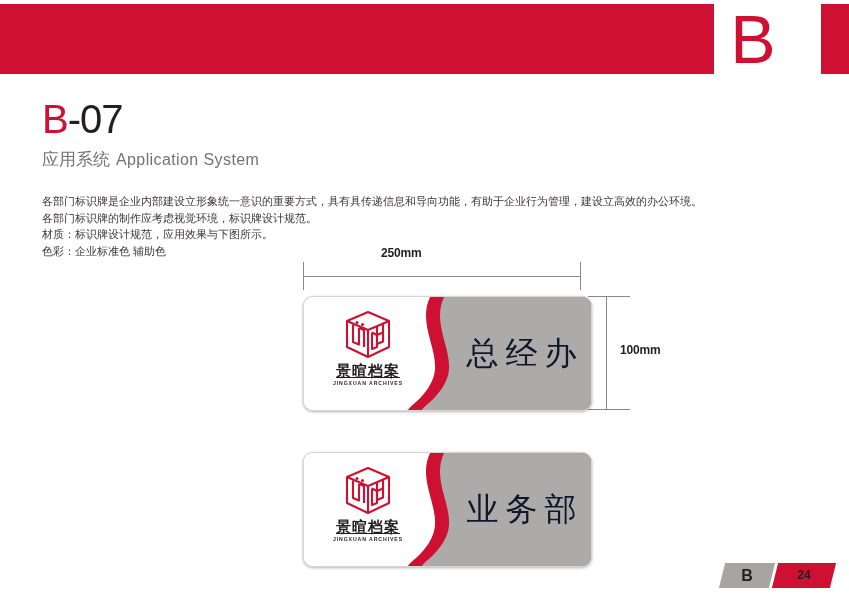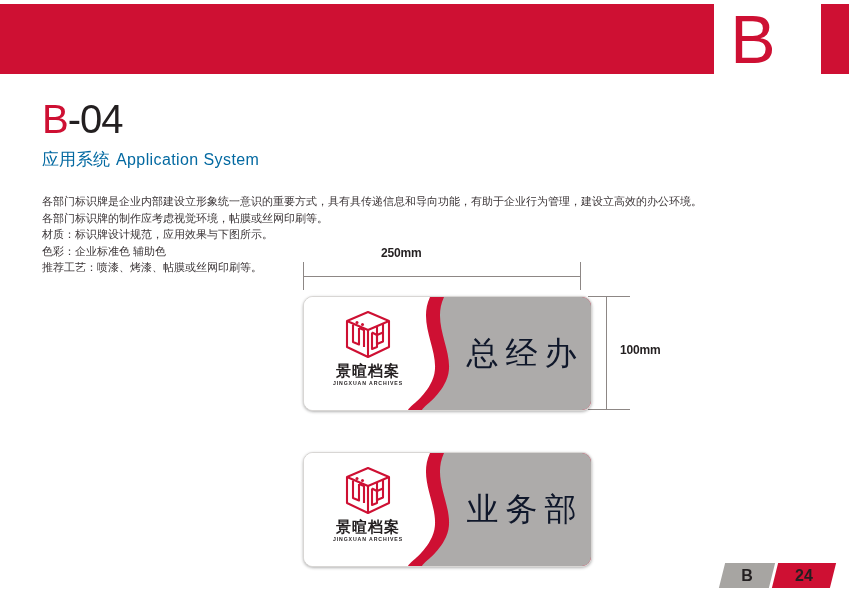--- a/index.html
+++ b/index.html
@@ -61,21 +61,21 @@
     white-space: nowrap;
   }
   .doc-code .code-b {
     color: #ce1033;
   }
   .subtitle {
     position: absolute;
     left: 42px;
     top: 148px;
     font-size: 17px;
-    color: #0369a1;
+    color: #737373;
     white-space: nowrap;
   }
   .subtitle .en {
     font-size: 16px;
     letter-spacing: 0.4px;
     margin-left: 6px;
   }
   .section-title {
     position: absolute;
     left: 41px;
@@ -145,20 +145,21 @@
     margin: 0 auto;
   }
   .logo-cn {
     margin-top: 1px;
     font-size: 15px;
     font-weight: 700;
     letter-spacing: 1px;
     color: #231f20;
     line-height: 17px;
     white-space: nowrap;
+    text-decoration: underline;
   }
   .logo-en {
     font-size: 5.2px;
     font-weight: 700;
     letter-spacing: 0.9px;
     color: #231f20;
     line-height: 8px;
     white-space: nowrap;
   }
   .plate-dept {
@@ -226,45 +227,44 @@
     transform: skewX(-14deg);
   }
   .foot-red-txt {
     position: absolute;
     left: 775px;
     top: 563px;
     width: 58px;
     height: 25px;
     line-height: 25px;
     text-align: center;
-    font-size: 16px;
+    font-size: 12px;
     font-weight: 700;
     color: #231f20;
   }
 </style>
 </head>
 <body>
 
 <div id="page">
 
   <div class="hdr-bar"></div>
   <div class="hdr-letter">B</div>
   <div class="hdr-block"></div>
 
-  <div class="doc-code"><span class="code-b">B</span><span>-04</span></div>
+  <div class="doc-code"><span class="code-b">B</span><span>-07</span></div>
 
   <div class="subtitle"><span>应用系统</span><span class="en">Application System</span></div>
 
 
   <div class="body-copy">
     <p>各部门标识牌是企业内部建设立形象统一意识的重要方式，具有具传递信息和导向功能，有助于企业行为管理，建设立高效的办公环境。</p>
-    <p>各部门标识牌的制作应考虑视觉环境，帖膜或丝网印刷等。</p>
+    <p>各部门标识牌的制作应考虑视觉环境，标识牌设计规范。</p>
     <p>材质：标识牌设计规范，应用效果与下图所示。</p>
     <p>色彩：企业标准色  辅助色</p>
-    <p>推荐工艺：喷漆、烤漆、帖膜或丝网印刷等。</p>
   </div>
 
   <div class="dim-label" style="left:381px; top:246px;">250mm</div>
   <div class="dim-line dim-v" style="left:303px; top:262px; height:28px;"></div>
   <div class="dim-line dim-v" style="left:580px; top:262px; height:28px;"></div>
   <div class="dim-line dim-h" style="left:303px; top:276px; width:278px;"></div>
 
   <div class="dim-label" style="left:620px; top:343px;">100mm</div>
   <div class="dim-line dim-h" style="left:588px; top:296px; width:42px;"></div>
   <div class="dim-line dim-h" style="left:588px; top:409px; width:42px;"></div>

